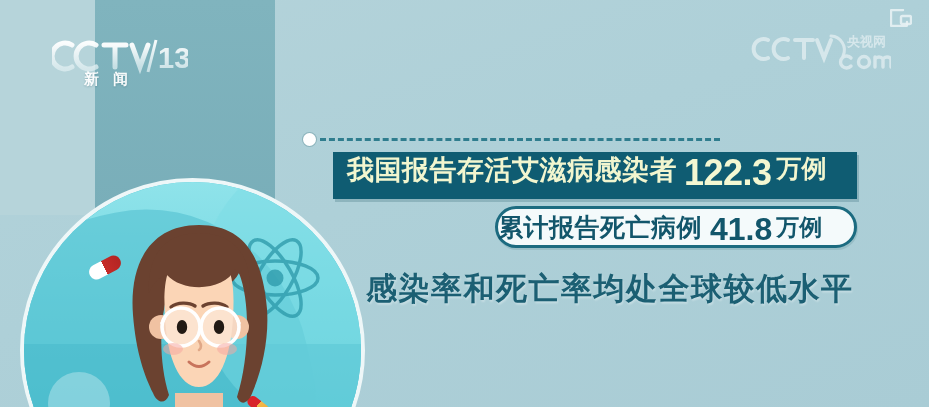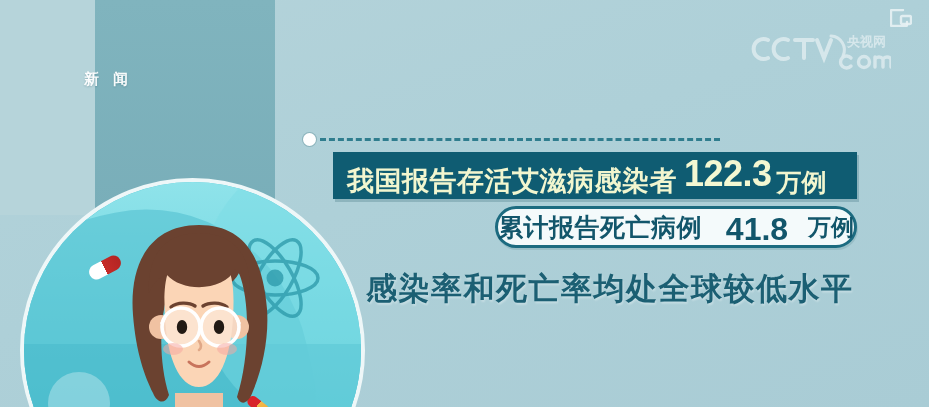--- a/index.html
+++ b/index.html
@@ -139,21 +139,21 @@
   .connector-line {
     position:absolute; left:320px; top:138px;
     width:400px; height:0;
     border-top:3px dashed #2f7d8e;
   }
 
   .bar-primary {
     position:absolute; left:333px; top:152px;
     width:524px; height:47px;
     background:#0f5c72;
-    display:flex; align-items:flex-end;
+    display:flex; align-items:flex-start;
     padding:0 14px;
     box-shadow:2px 3px 0 rgba(10,70,85,.20);
   }
   .bar-primary .txt {
     font-size:27px; font-weight:700; color:#f2f6cf;
     letter-spacing:.5px; white-space:nowrap;
   }
   .bar-primary .num {
     font-size:36px; font-weight:700; color:#f4f8d2;
     margin:0 5px 4px 7px; letter-spacing:-.5px;
@@ -161,21 +161,21 @@
   .bar-primary .unit {
     font-size:25px; font-weight:700; color:#f2f6cf;
   }
 
   .pill-box {
     position:absolute; left:495px; top:206px;
     height:42px; width:362px;
     background:#f4fafb;
     border:3px solid #1c6b80;
     border-radius:21px;
-    display:flex; align-items:center; justify-content:space-between;
+    display:flex; align-items:center; justify-content:flex-start;
     box-shadow:1px 2px 0 rgba(10,70,85,.12);
   }
   .pill-box .txt {
     font-size:25px; font-weight:700; color:#12566b; letter-spacing:.5px;
     white-space:nowrap;
   }
   .pill-box .num {
     font-size:32px; font-weight:700; color:#12566b;
     margin:4px 4px 0 8px;
   }
@@ -200,20 +200,41 @@
 </style>
 </head>
 <body>
 
 <div id="stage">
 
   <div class="panel-tint"></div>
   <div class="panel-back"></div>
   <div class="panel-front"></div>
 
+  <div class="cctv-logo">
+    <svg width="136" height="50" viewBox="0 0 136 50" xmlns="http://www.w3.org/2000/svg">
+      <defs>
+        <linearGradient id="lg" x1="0" y1="0" x2="0" y2="1">
+          <stop offset="0%" stop-color="#ffffff" stop-opacity=".95"></stop>
+          <stop offset="100%" stop-color="#dfeef1" stop-opacity=".75"></stop>
+        </linearGradient>
+      </defs>
+      <g fill="none" stroke="url(#lg)" stroke-width="5" stroke-linecap="round">
+        <path d="M20,9 A13,13 0 1 0 20,31"></path>
+        <path d="M44,9 A13,13 0 1 0 44,31"></path>
+        <path d="M52,9 L74,9 M63,9 L63,31"></path>
+        <path d="M80,9 L88,31 L96,9"></path>
+      </g>
+      <path d="M104,4 L96,36" stroke="url(#lg)" stroke-width="3" fill="none"></path>
+      <g fill="url(#lg)" font-family="Liberation Sans, sans-serif" font-size="29" font-weight="bold">
+        <text x="106" y="32">13</text>
+      </g>
+      <path d="M6,38 L100,38" stroke="url(#lg)" stroke-width="2" opacity=".6"></path>
+    </svg>
+  </div>
   <div class="cctv-xinwen">新闻</div>
 
 
   <div class="circle-wrap">
     <div class="c-bgtop"></div>
     <div class="c-bgbot"></div>
     <div class="c-swoosh"></div>
     <div class="c-swoosh2"></div>
 
     <div class="bubble b1"></div>

